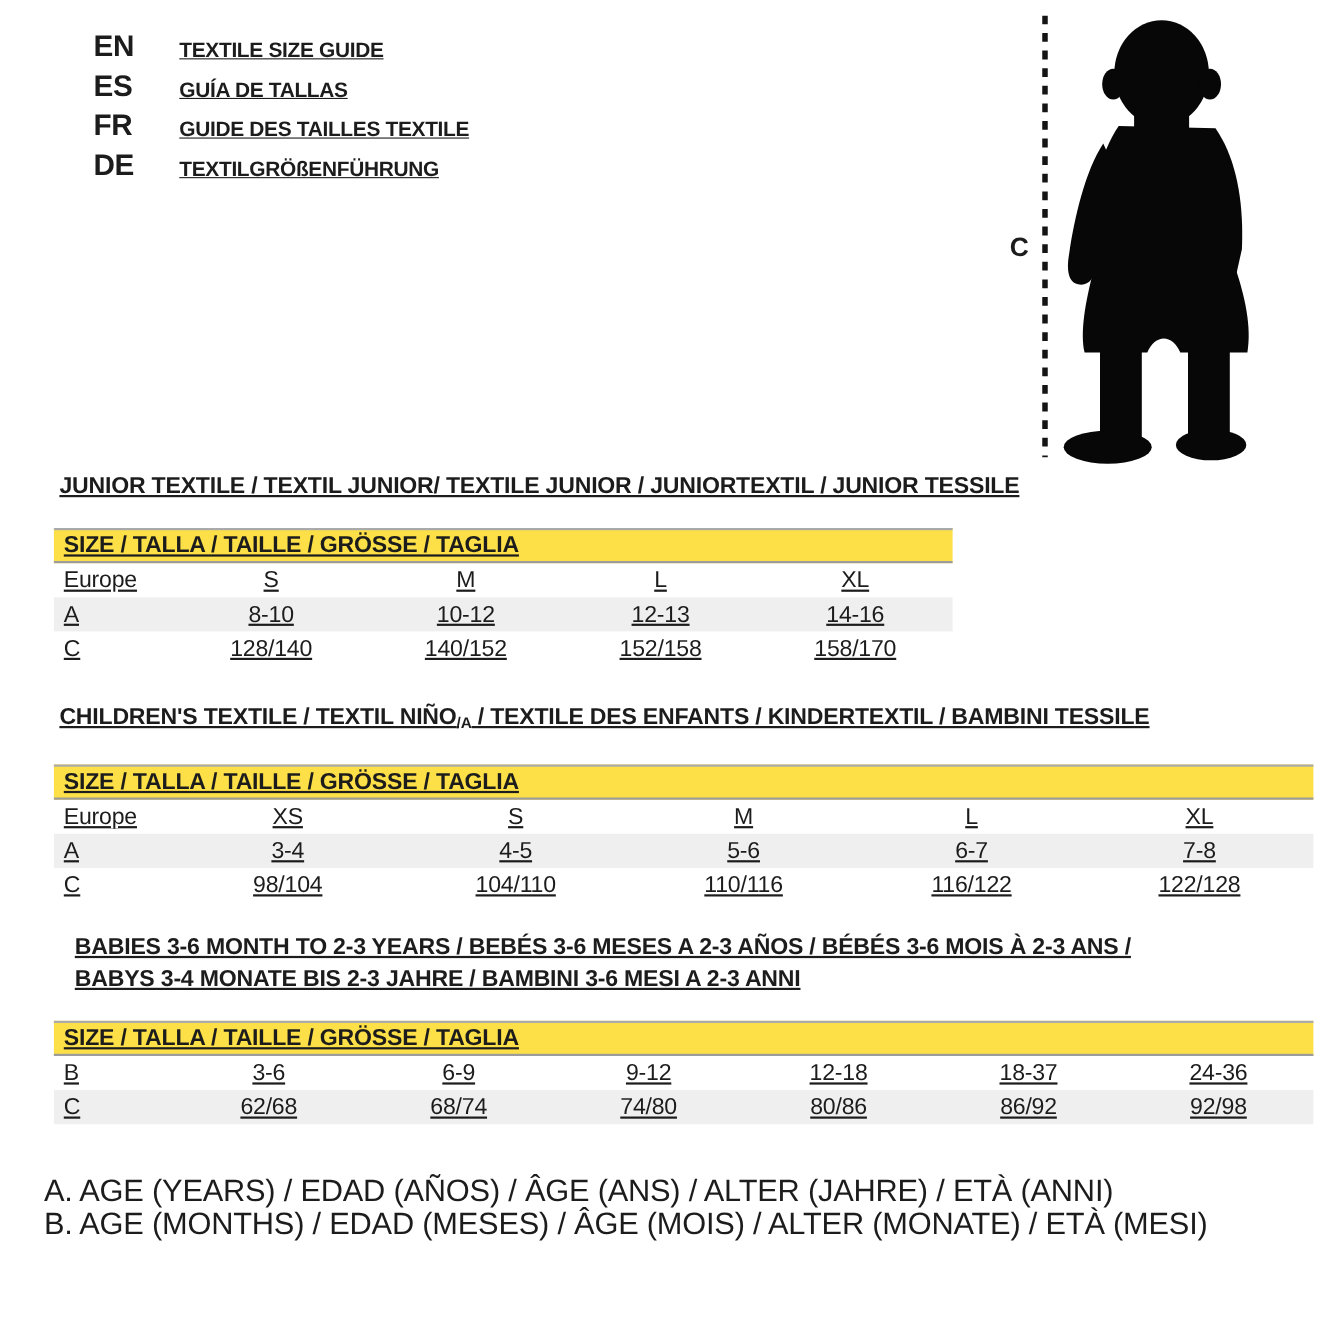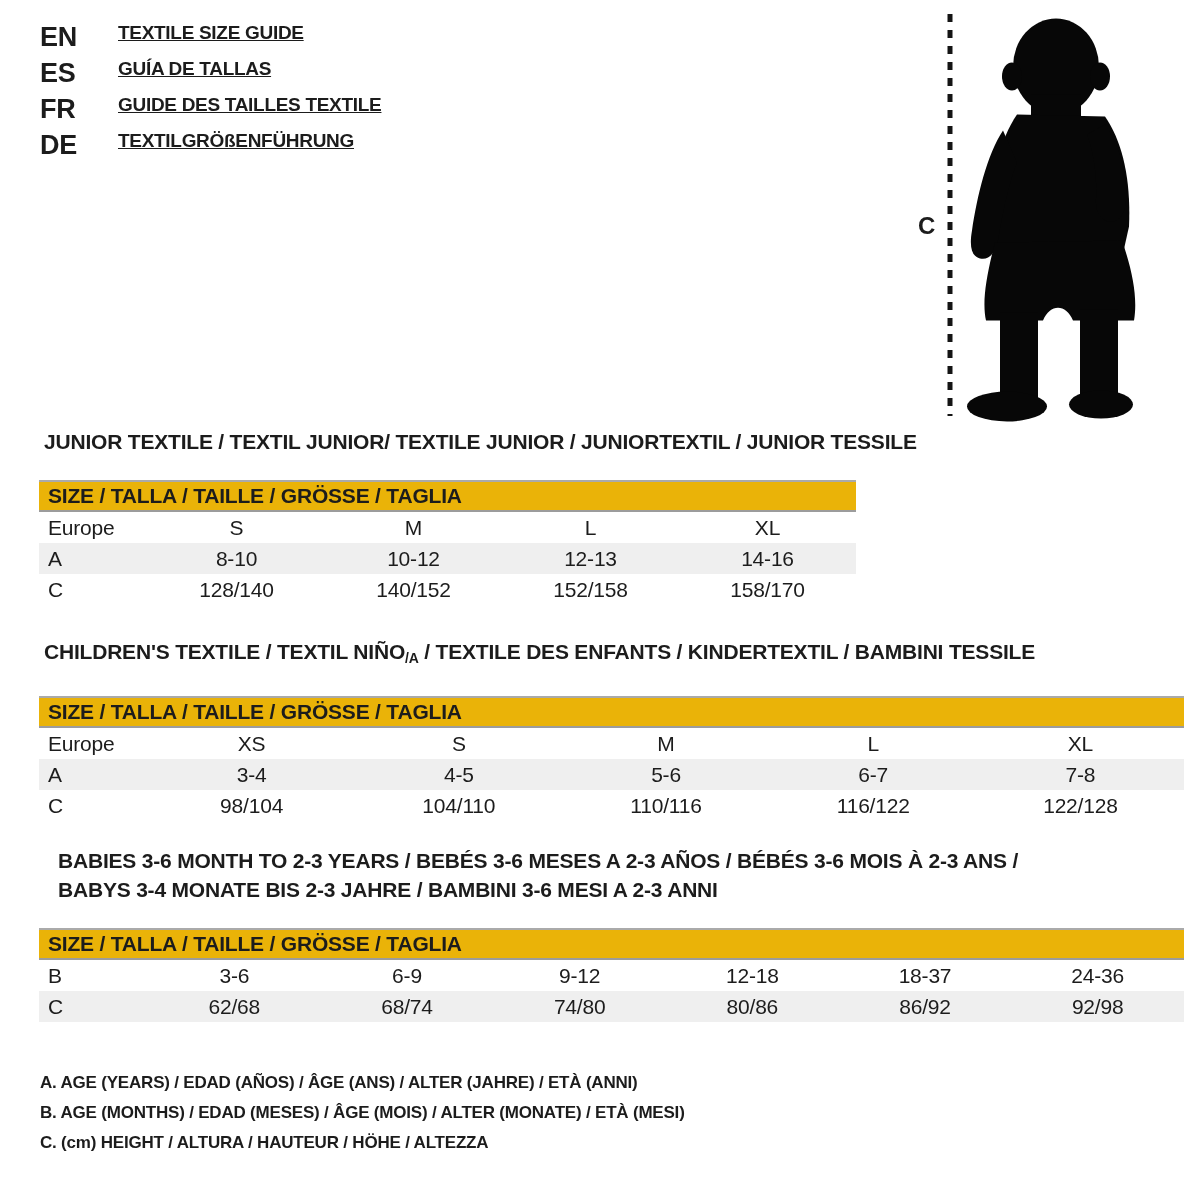--- a/index.html
+++ b/index.html
@@ -2,53 +2,53 @@
 <html><head>
 <meta charset="utf-8">
 <style>
   html,body{margin:0;padding:0;background:#fff;}
   .page{
     position:relative;width:1200px;height:1200px;background:#ffffff;
     font-family:"Liberation Sans",sans-serif;color:#1c1c1c;overflow:hidden;
   }
   
   .langs{position:absolute;left:40px;top:22px;}
-  .lang-row{display:flex;height:36px;align-items:flex-start;}
+  .lang-row{display:flex;height:36px;align-items:flex-end;margin-left:45px;}
   .lang-code{width:78px;font-weight:700;font-size:27px;letter-spacing:-0.3px;}
   .lang-label{font-weight:700;font-size:19px;letter-spacing:-0.3px;white-space:nowrap;text-decoration:underline;}
 
   
   .figure{position:absolute;left:900px;top:0;width:300px;height:445px;}
   .c-label{position:absolute;left:18px;top:212px;font-size:24px;font-weight:700;}
   .dash-line{position:absolute;left:46px;top:14px;}
   .baby-svg{position:absolute;left:55px;top:12px;}
 
   
-  .sec{position:absolute;left:39px;}
+  .sec{position:absolute;left:49px;text-decoration:underline;}
   .sec-junior{top:430px;width:817px;}
   .sec-children{top:640px;width:1145px;}
   .sec-babies{top:846px;width:1145px;}
   .sec-title{margin:0 0 0 5px;font-size:21px;font-weight:700;line-height:24px;letter-spacing:-0.2px;white-space:nowrap;}
   .sub-a{font-size:14px;vertical-align:-4px;font-weight:700;}
   .babies-title-line{margin-left:19px;font-size:21px;font-weight:700;line-height:29px;letter-spacing:-0.2px;white-space:nowrap;}
   .size-bar{
-    margin-top:26px;height:28px;background:#eab308;
+    margin-top:26px;height:28px;background:#fde047;
     border-top:2px solid #aaaaaa;border-bottom:2px solid #9c9c9c;
     display:flex;align-items:center;padding-left:9px;box-sizing:content-box;
     font-size:21px;font-weight:700;letter-spacing:-0.2px;
   }
   .sec-babies .size-bar{margin-top:24px;}
   .trow{display:flex;height:31px;align-items:center;justify-content:center;}
   .trow.stripe{background:#efefef;}
   .tlabel{width:100px;padding-left:9px;font-size:21px;letter-spacing:-0.2px;}
   .tcell{flex:1;text-align:center;font-size:21px;letter-spacing:-0.2px;}
 
   
   .legend{position:absolute;left:40px;top:1068px;}
-  .legend-line{height:30px;display:flex;align-items:center;font-size:17px;font-weight:700;letter-spacing:-0.2px;white-space:nowrap;}
+  .legend-line{height:30px;display:flex;align-items:center;font-size:28px;font-weight:400;letter-spacing:-0.2px;white-space:nowrap;}
 </style>
 </head>
 <body>
 
 <div class="page">
 
   <div class="langs">
     <div class="lang-row">
       <span class="lang-code">EN</span>
       <span class="lang-label">TEXTILE SIZE GUIDE</span>
@@ -184,16 +184,15 @@
           <span class="tcell">80/86</span>
           <span class="tcell">86/92</span>
           <span class="tcell">92/98</span>
         </div>
       </div>
   </section>
 
   <div class="legend">
     <div class="legend-line">A. AGE (YEARS) / EDAD (AÑOS) / ÂGE (ANS) / ALTER (JAHRE) / ETÀ (ANNI)</div>
     <div class="legend-line">B. AGE (MONTHS) / EDAD (MESES) / ÂGE (MOIS) / ALTER (MONATE) / ETÀ (MESI)</div>
-    <div class="legend-line">C. (cm) HEIGHT / ALTURA / HAUTEUR / HÖHE / ALTEZZA</div>
   </div>
 
 </div>
 
 </body></html>

